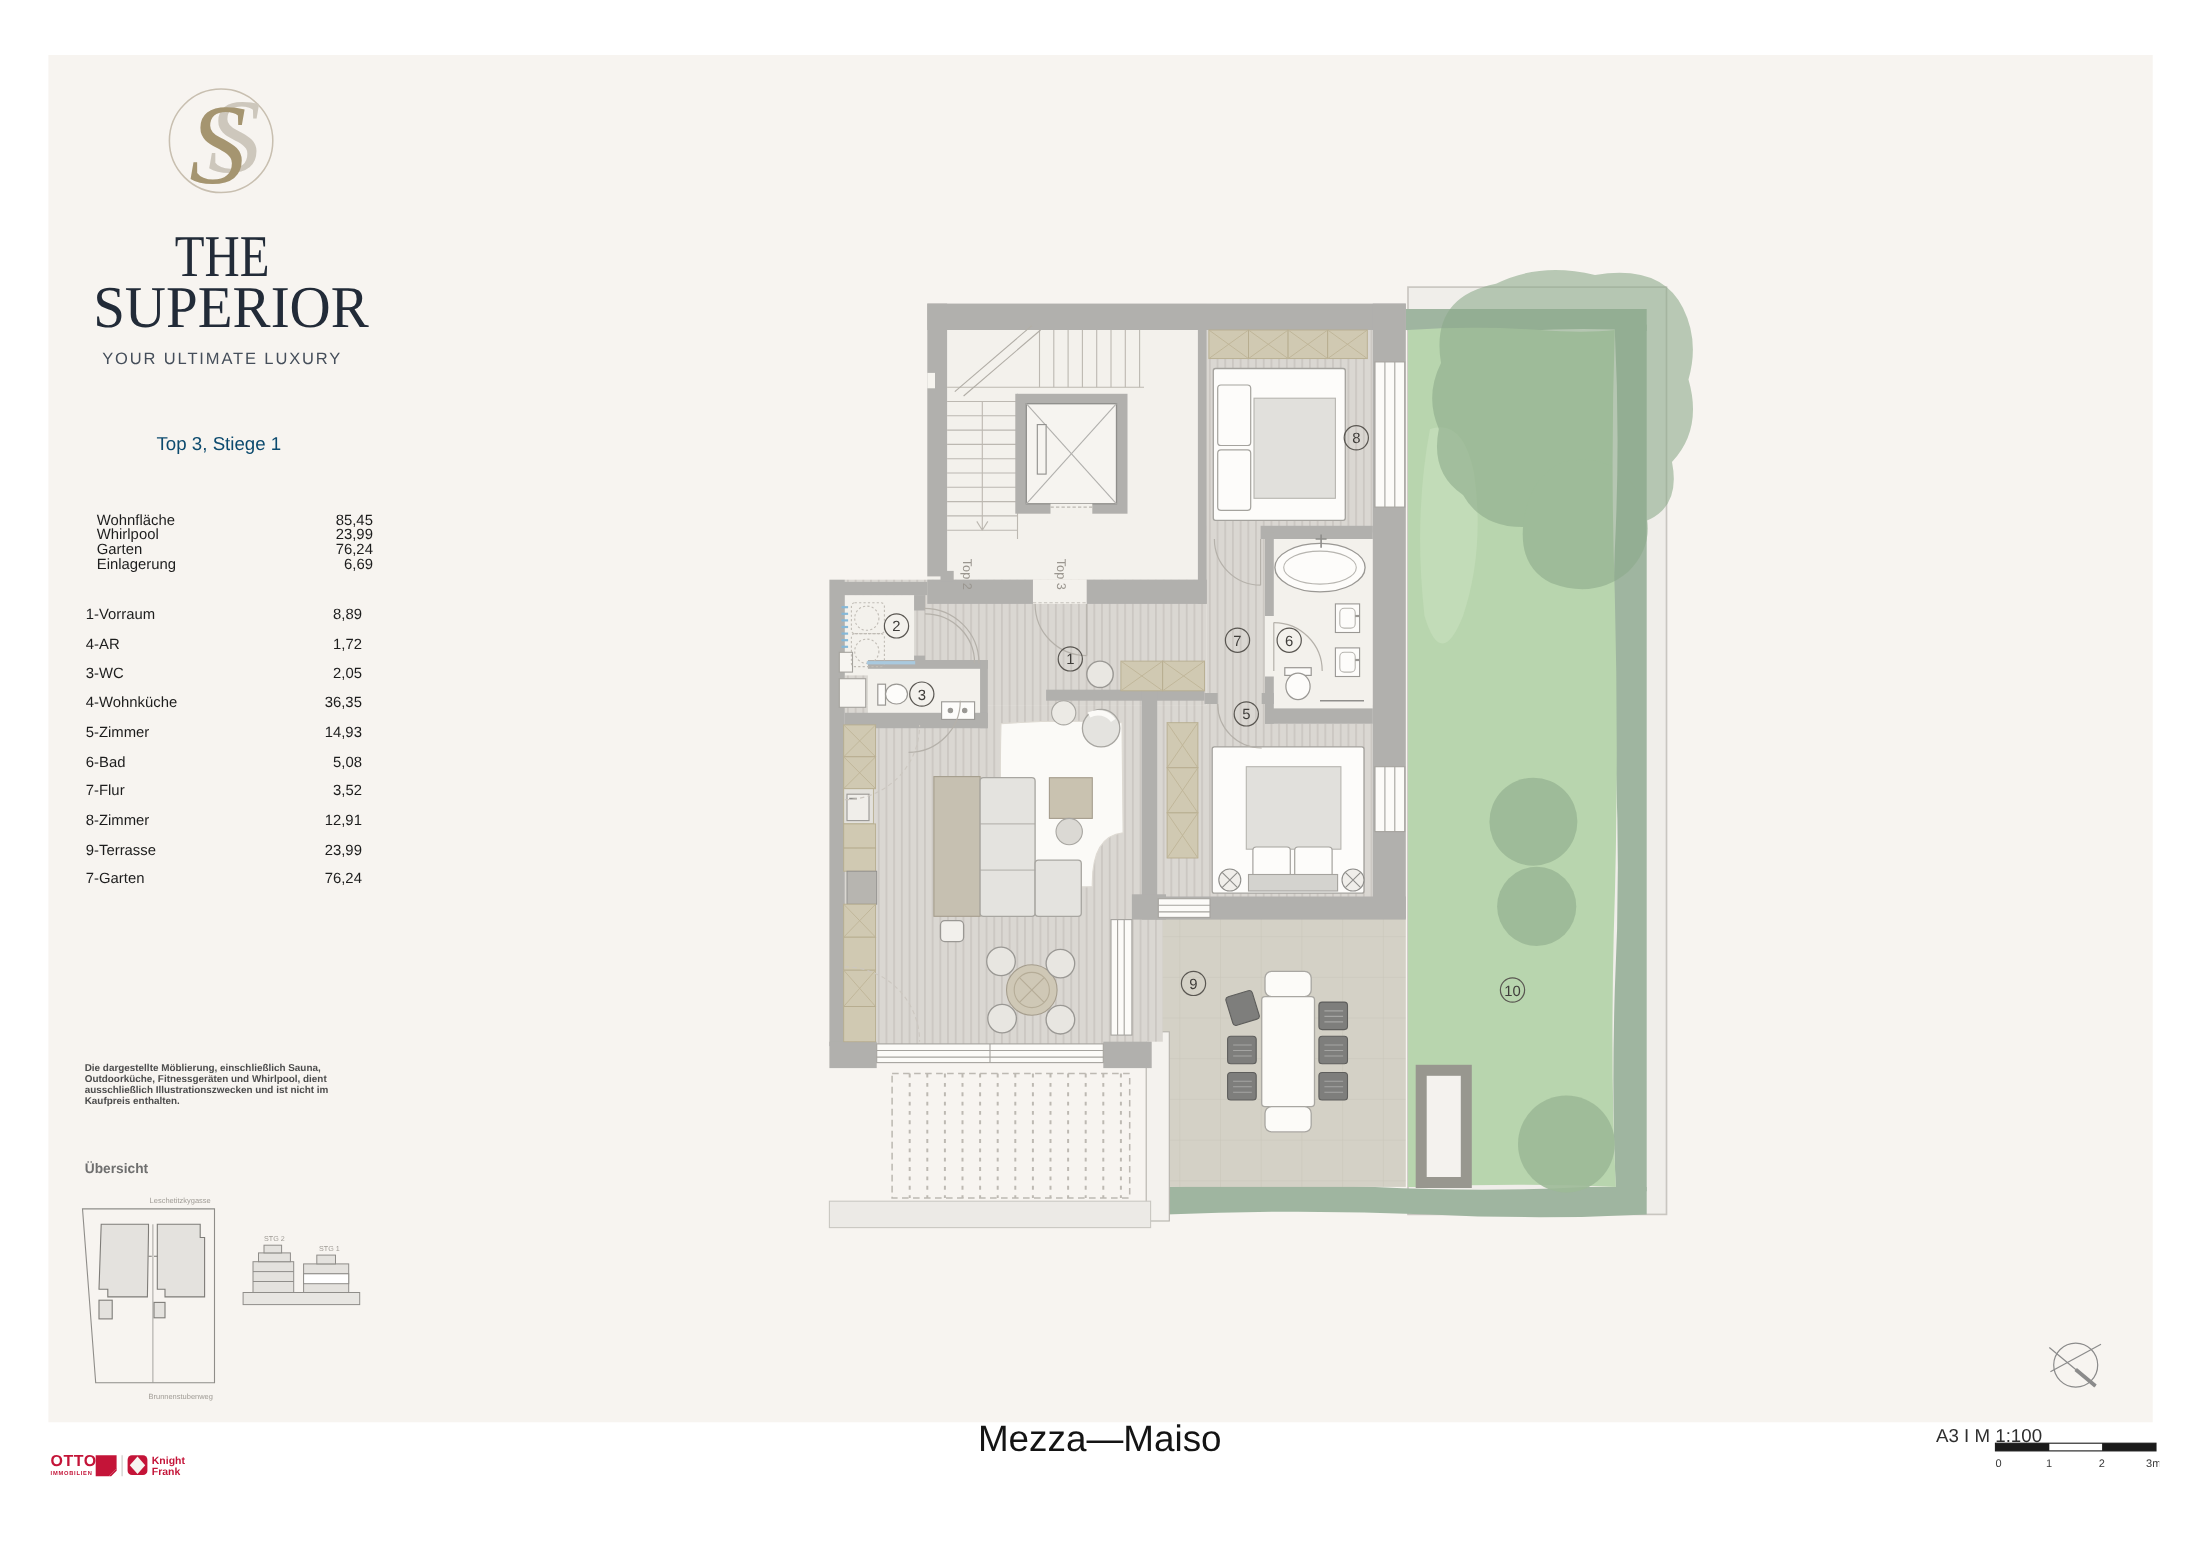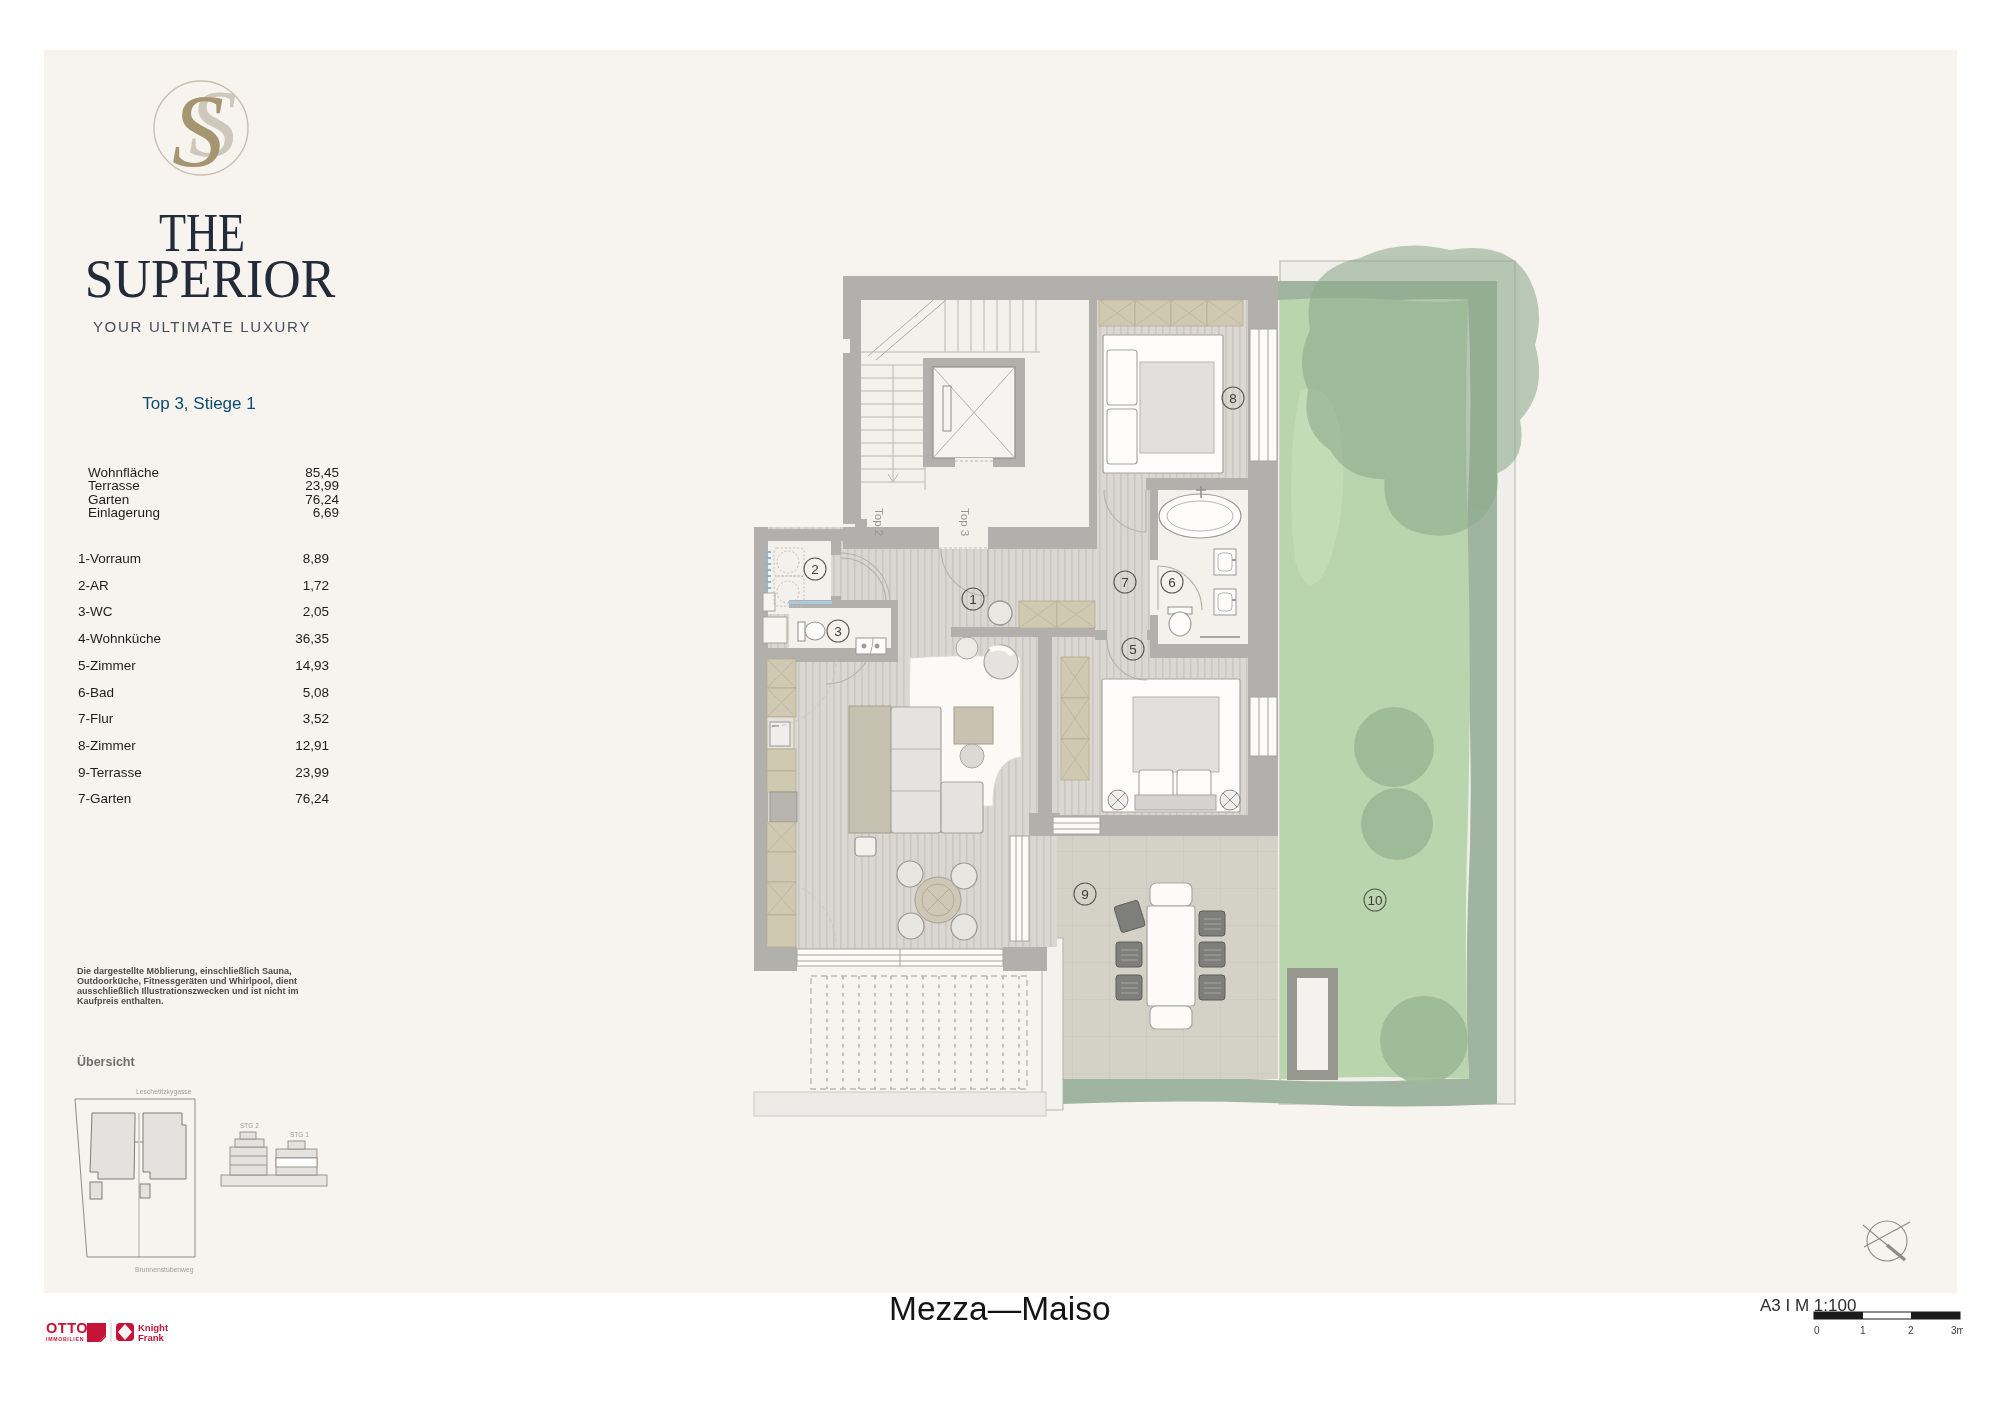--- a/index.html
+++ b/index.html
@@ -23,28 +23,28 @@
 <div class="abs nav" style="left:0px;top:211px;width:404px;text-align:center;font-family:'Liberation Serif',serif;font-size:54px;letter-spacing:0px;line-height:44px;transform:scaleX(0.82);">THE</div>
 
 <div class="abs nav" style="left:0px;top:257px;width:420px;text-align:center;font-family:'Liberation Serif',serif;font-size:54px;letter-spacing:0px;line-height:44px;transform:scaleX(0.96);">SUPERIOR</div>
 
 <div class="abs" style="left:0px;top:318px;width:404px;text-align:center;font-size:15px;letter-spacing:1.7px;color:#454e5a;">YOUR ULTIMATE LUXURY</div>
 
 <div class="abs" style="left:0px;top:394px;width:398px;text-align:center;font-size:17px;color:#0c4a6e;">Top 3, Stiege 1</div>
 
 <div class="abs" style="left:88px;top:466px;width:251px;font-size:13.5px;line-height:13.4px;color:#1d1d1d;">
   <div><span>Wohnfläche</span><span style="float:right">85,45</span></div>
-  <div><span>Terrasse</span><span style="float:right">23,99</span></div>
+  <div><span>Whirlpool</span><span style="float:right">23,99</span></div>
   <div><span>Garten</span><span style="float:right">76,24</span></div>
   <div><span>Einlagerung</span><span style="float:right">6,69</span></div>
 </div>
 
 <div class="abs" style="left:78px;top:546px;width:251px;font-size:13.5px;line-height:26.7px;color:#1d1d1d;">
   <div><span>1-Vorraum</span><span style="float:right">8,89</span></div>
-  <div><span>2-AR</span><span style="float:right">1,72</span></div>
+  <div><span>4-AR</span><span style="float:right">1,72</span></div>
   <div><span>3-WC</span><span style="float:right">2,05</span></div>
   <div><span>4-Wohnküche</span><span style="float:right">36,35</span></div>
   <div><span>5-Zimmer</span><span style="float:right">14,93</span></div>
   <div><span>6-Bad</span><span style="float:right">5,08</span></div>
   <div><span>7-Flur</span><span style="float:right">3,52</span></div>
   <div><span>8-Zimmer</span><span style="float:right">12,91</span></div>
   <div><span>9-Terrasse</span><span style="float:right">23,99</span></div>
   <div><span>7-Garten</span><span style="float:right">76,24</span></div>
 </div>
 

